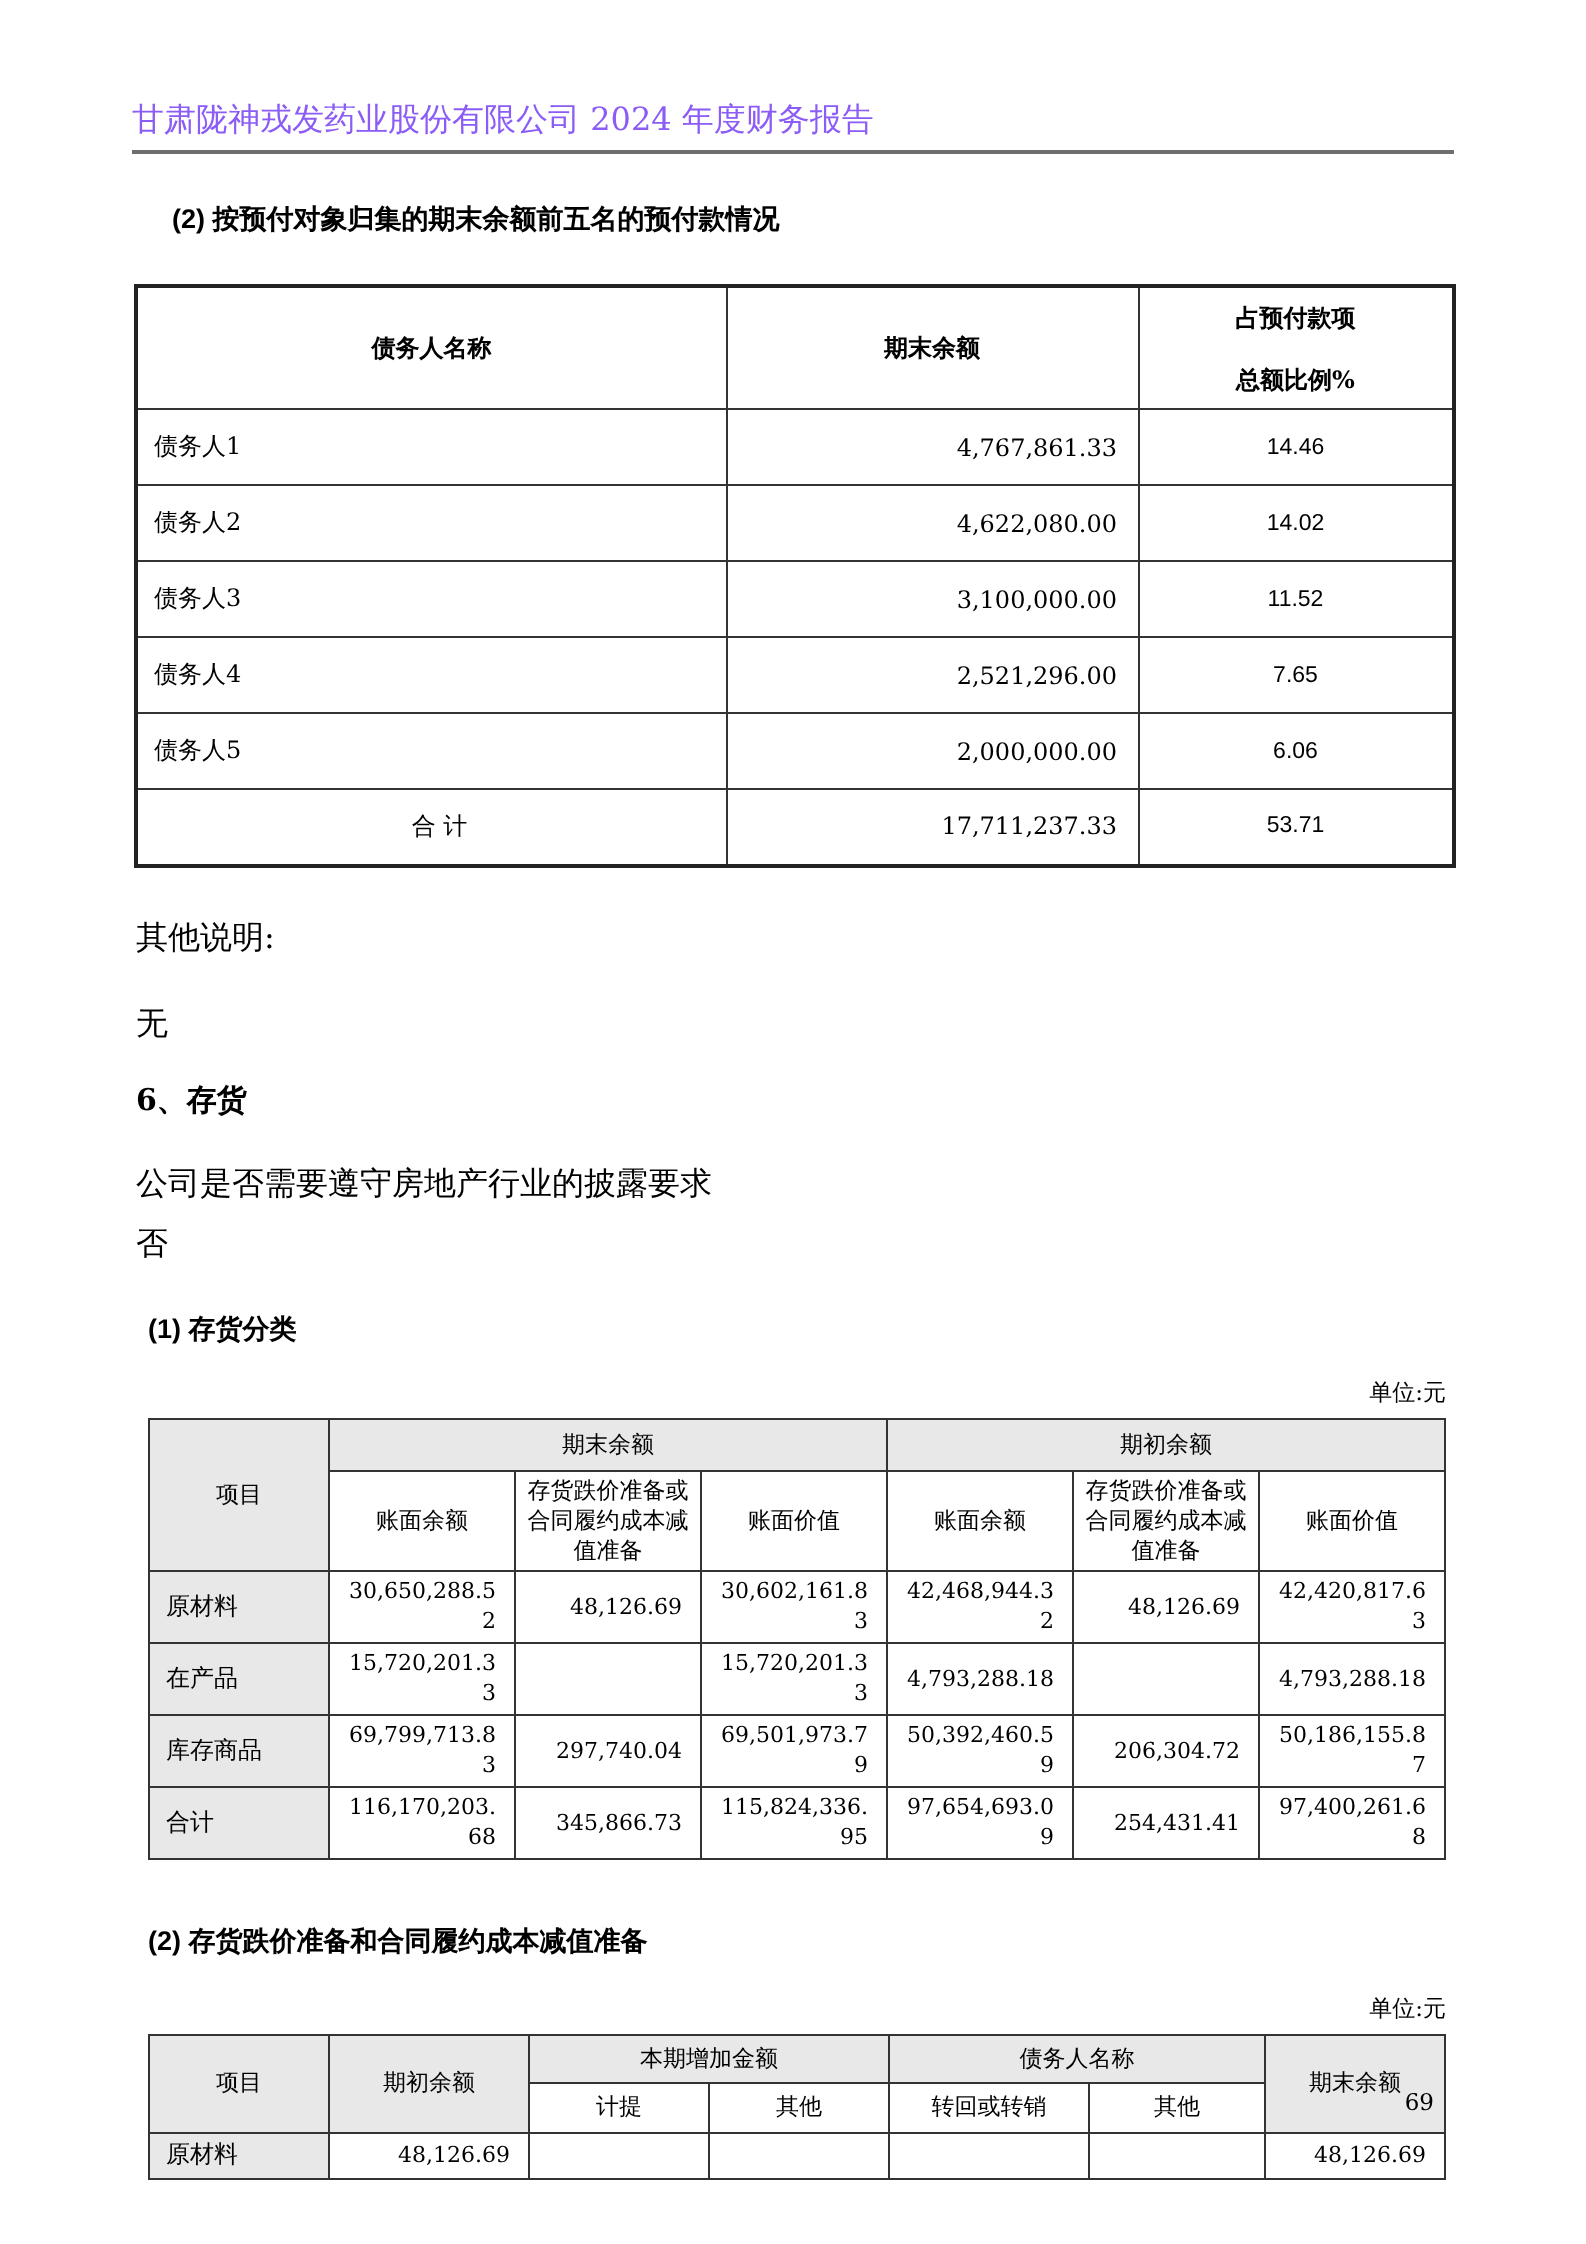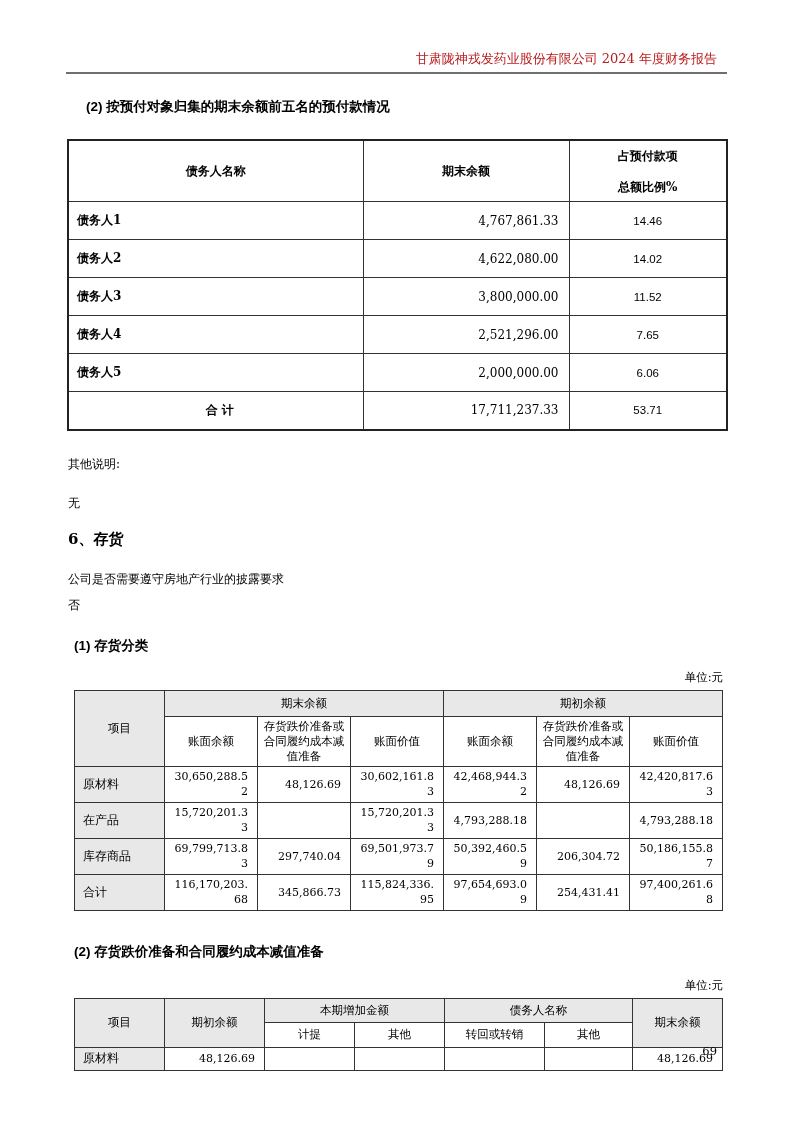--- a/index.html
+++ b/index.html
@@ -13,43 +13,42 @@
     color: #000;
     overflow: hidden;
   }
   .content { padding: 0 66px; }
 
   
   .doc-header {
     margin: 50px 66px 0 66px;
     border-bottom: 2px solid #6f6f6f;
     padding: 0 10px 4px 0;
-    text-align: right;
-    font-size: 13px;
-    color: #b91c1c;
+    font-size: 16px;
+    color: #8b5cf6;
   }
 
   
   .h-bold {
     font-family: "Liberation Sans", "DejaVu Sans", sans-serif;
     font-weight: bold;
     font-size: 13.5px;
     margin-left: 8px;
   }
   .h-sec2-1 { margin-top: 24px; margin-left: 20px; }
   .h-sub1   { margin-top: 23px; }
   .h-sub2   { margin-top: 32px; }
   .h-num {
     font-weight: bold;
     font-size: 15px;
     margin-top: 18px;
     margin-left: 2px;
     font-family: "DejaVu Serif", "Liberation Serif", serif;
   }
-  .para { font-size: 12px; margin-left: 2px; }
+  .para { font-size: 16px; margin-left: 2px; }
   .p-other { margin-top: 25px; }
   .p-none  { margin-top: 22px; }
   .p-q     { margin-top: 22px; }
   .p-a     { margin-top: 9px; }
   .unit-label {
     font-size: 11.5px;
     text-align: right;
     padding-right: 4px;
   }
   .unit1 { margin-top: 15px; }
@@ -66,21 +65,21 @@
     margin-left: 1px;
     margin-top: 23px;
     border: 2px solid #222;
     font-size: 12px;
   }
   .t1 th { font-size: 12px; text-align: center; font-weight: bold; }
   .t1 .hdr-row { height: 57px; }
   .t1 .hdr-two-line { padding: 7px 0 5px 0; }
   .t1 .hdr-two-line .l2 { margin-top: 14px; }
   .t1 tbody tr { height: 38px; }
-  .t1 .cell-name { text-align: left; padding-left: 8px; font-weight: bold; }
+  .t1 .cell-name { text-align: left; padding-left: 8px; }
   .t1 .cell-name-total { text-align: center; }
   .t1 .cell-amt { text-align: right; padding-right: 10px; font-family: "DejaVu Serif", serif; }
   .t1 .cell-pct { text-align: center; font-family: "Liberation Sans", "DejaVu Sans", sans-serif; font-size: 11.5px; }
 
   
   .t2 {
     width: 648px;
     margin-left: 8px;
     margin-top: 5px;
     border: 1.5px solid #222;
@@ -155,21 +154,21 @@
           <td class="cell-amt">4,767,861.33</td>
           <td class="cell-pct">14.46</td>
         </tr>
         <tr>
           <td class="cell-name">债务人2</td>
           <td class="cell-amt">4,622,080.00</td>
           <td class="cell-pct">14.02</td>
         </tr>
         <tr>
           <td class="cell-name">债务人3</td>
-          <td class="cell-amt">3,800,000.00</td>
+          <td class="cell-amt">3,100,000.00</td>
           <td class="cell-pct">11.52</td>
         </tr>
         <tr>
           <td class="cell-name">债务人4</td>
           <td class="cell-amt">2,521,296.00</td>
           <td class="cell-pct">7.65</td>
         </tr>
         <tr>
           <td class="cell-name">债务人5</td>
           <td class="cell-amt">2,000,000.00</td>

